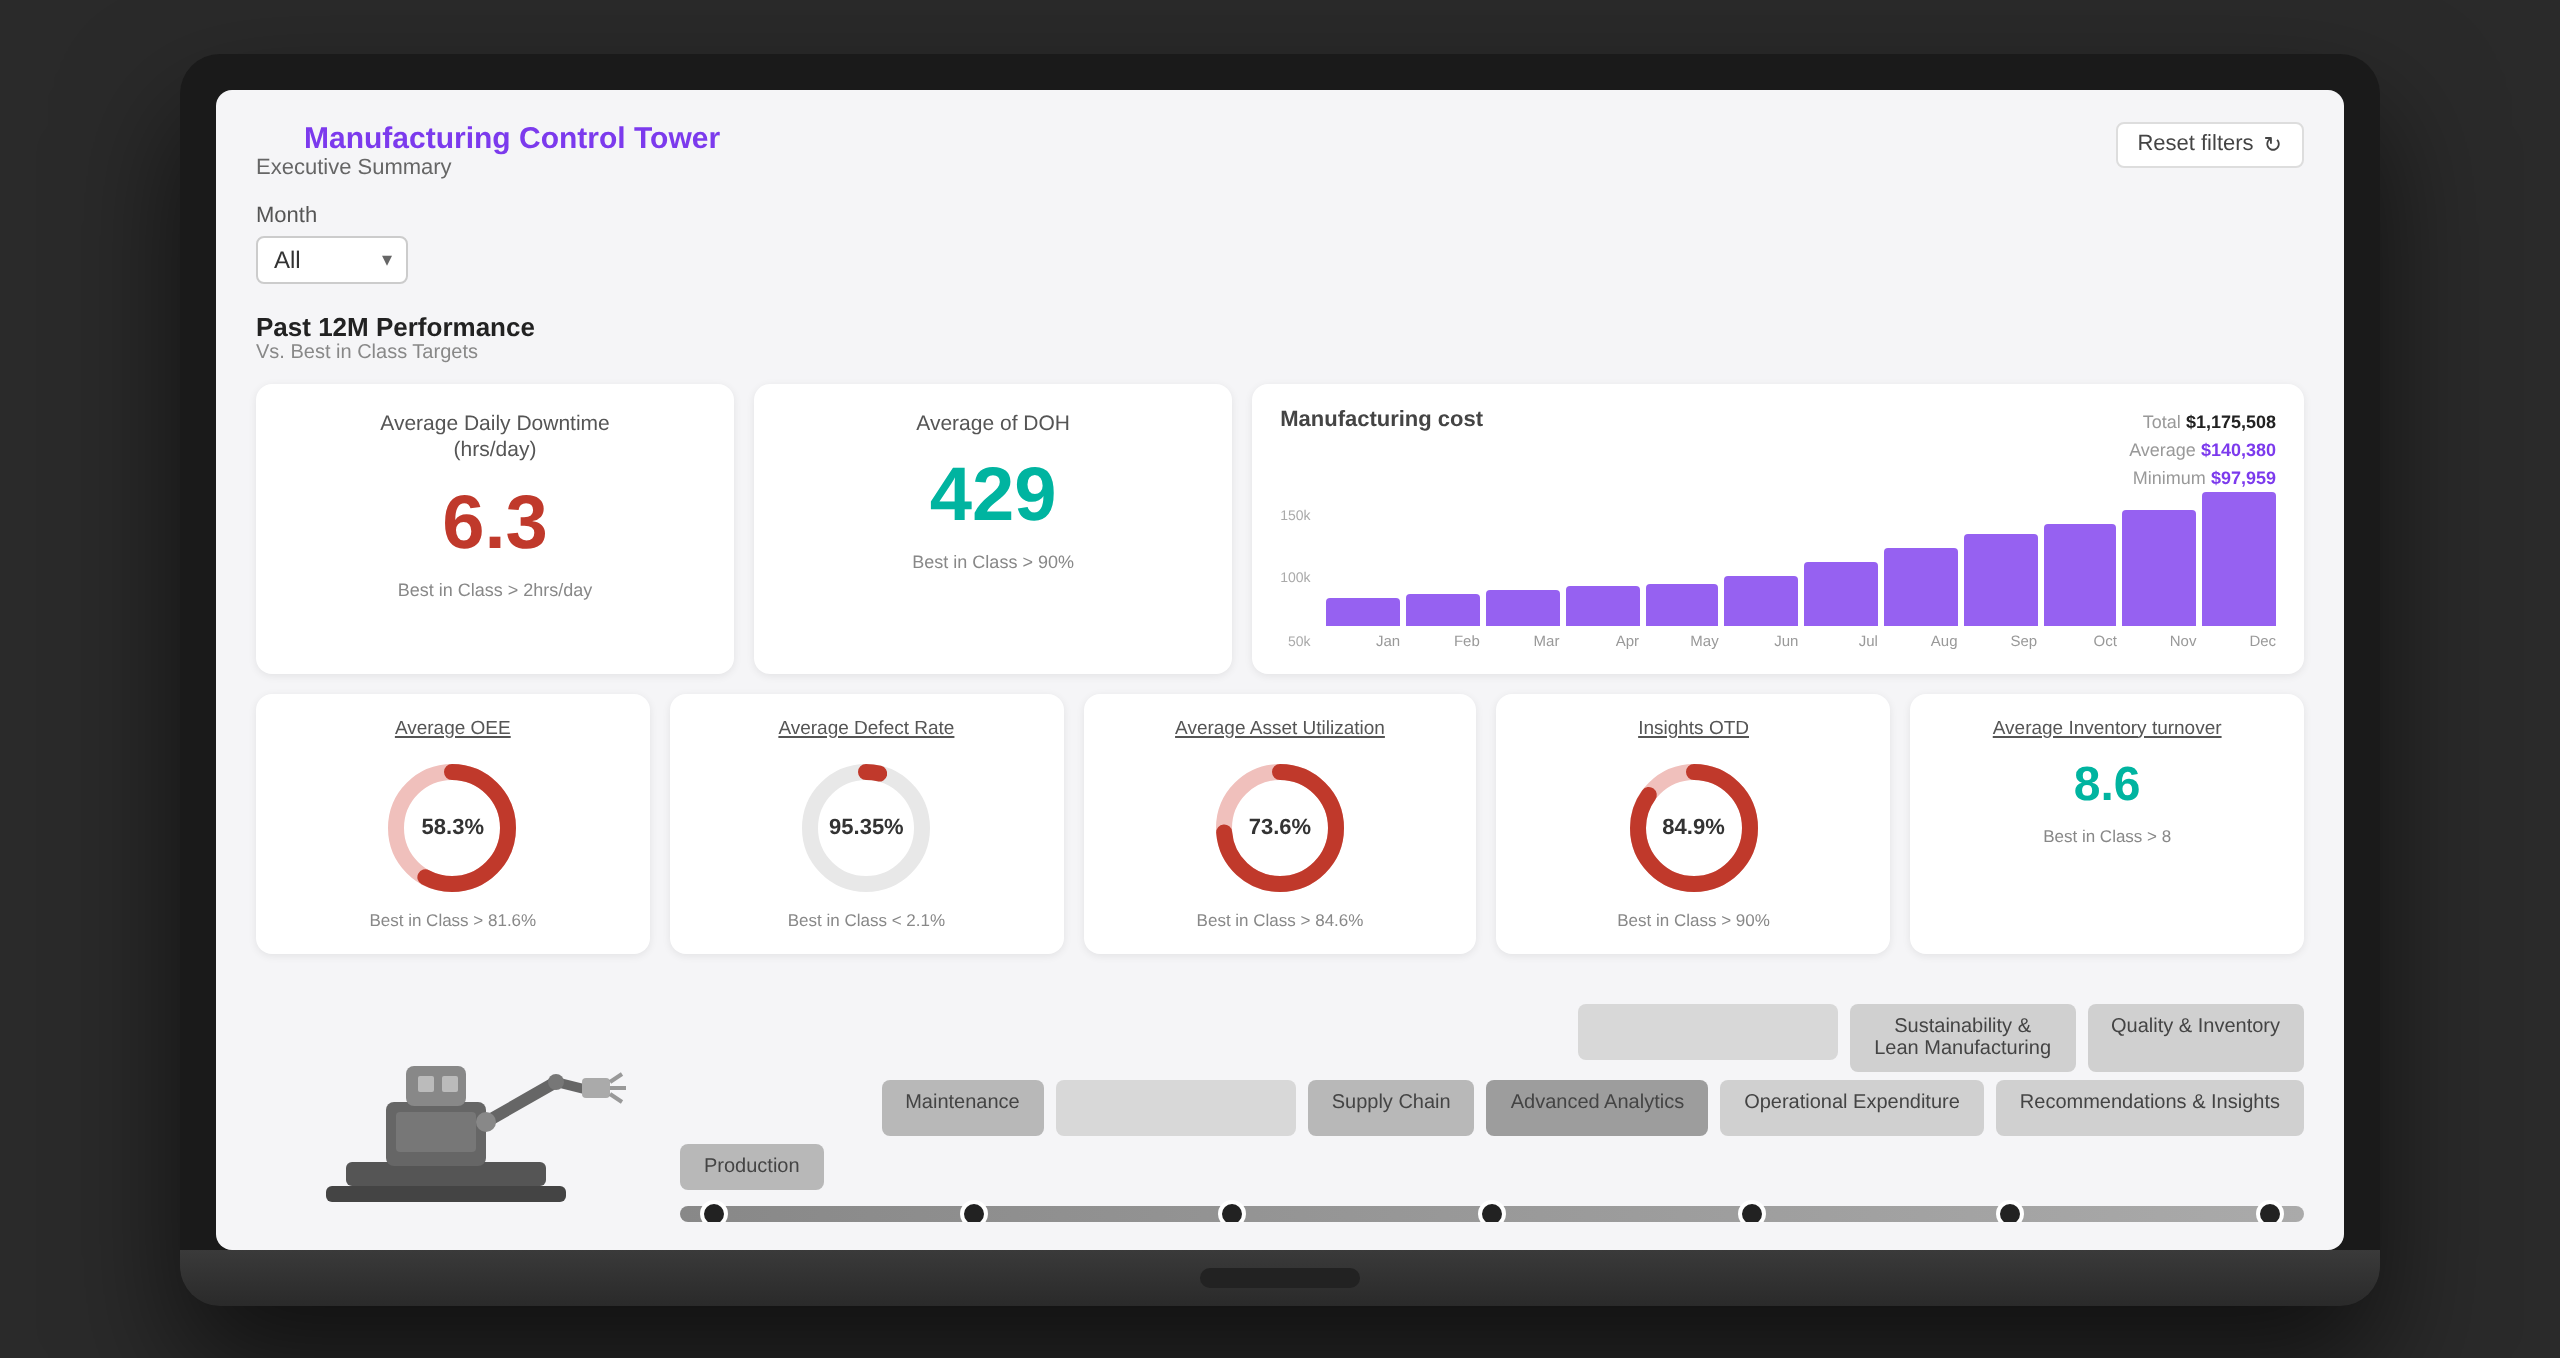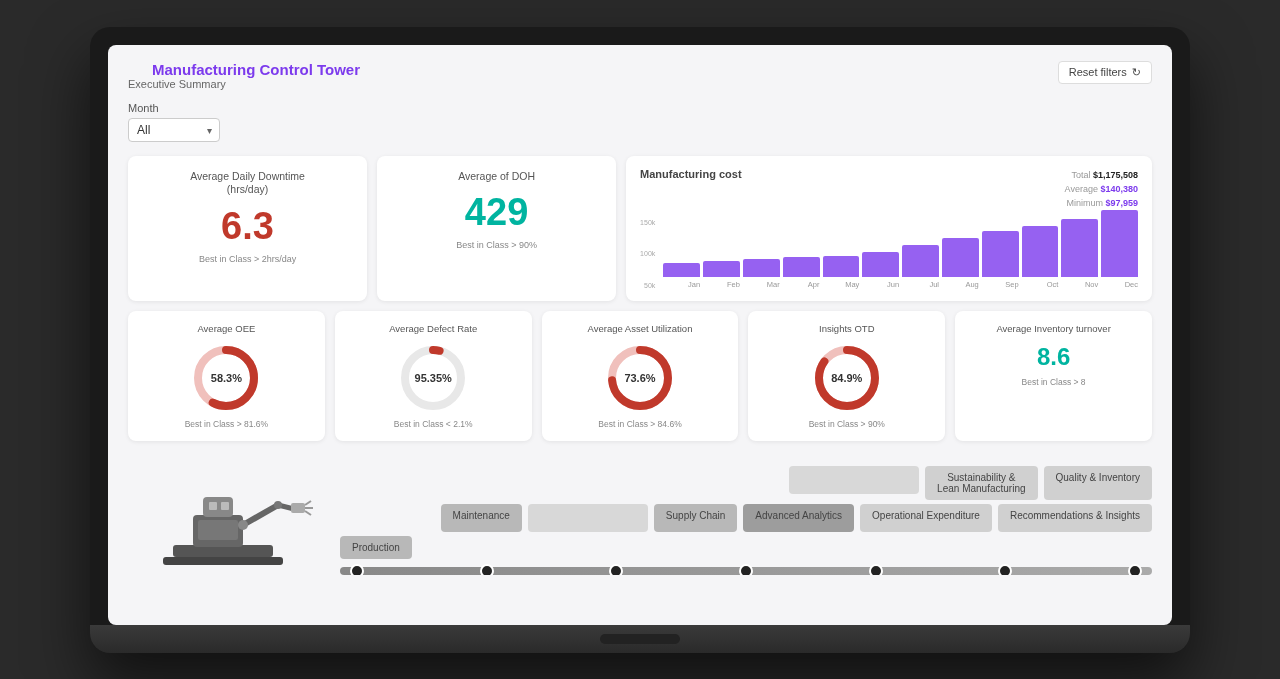--- a/index.html
+++ b/index.html
@@ -89,21 +89,21 @@
       margin-bottom: 4px;
     }
     .filter-select {
       background: #fff;
       border: 1px solid #ccc;
       border-radius: 4px;
       padding: 4px 28px 4px 8px;
       font-size: 12px;
       color: #333;
       appearance: none;
-      width: 92px;
+      width: 76px;
       cursor: pointer;
     }
     .select-wrapper {
       position: relative;
       display: inline-block;
     }
     .select-arrow {
       position: absolute;
       right: 8px;
       top: 50%;
@@ -250,20 +250,21 @@
       display: flex;
       flex-direction: column;
       align-items: center;
     }
     .donut-title {
       font-size: 9.5px;
       color: #555;
       text-align: right;
       margin-bottom: 8px;
       line-height: 1.3;
+      text-decoration: underline;
     }
     .donut-container {
       position: relative;
       width: 70px;
       height: 70px;
       margin-bottom: 6px;
     }
     .donut-label {
       position: absolute;
       top: 50%;
@@ -388,20 +389,24 @@
             <option>All</option>
             <option>Jan</option><option>Feb</option><option>Mar</option>
             <option>Apr</option><option>May</option><option>Jun</option>
             <option>Jul</option><option>Aug</option><option>Sep</option>
             <option>Oct</option><option>Nov</option><option>Dec</option>
           </select>
           <span class="select-arrow">▾</span>
         </div>
       </div>
 
+      <div class="section-heading">
+        <div class="section-title">Past 12M Performance</div>
+        <div class="section-subtitle">Vs. Best in Class Targets</div>
+      </div>
 
       <div class="kpi-row1">
 
         <div class="kpi-card">
           <div class="kpi-card-title">Average Daily Downtime<br>(hrs/day)</div>
           <div class="kpi-value-red">6.3</div>
           <div class="kpi-best">Best in Class &gt; 2hrs/day</div>
         </div>
 
         <div class="kpi-card">

